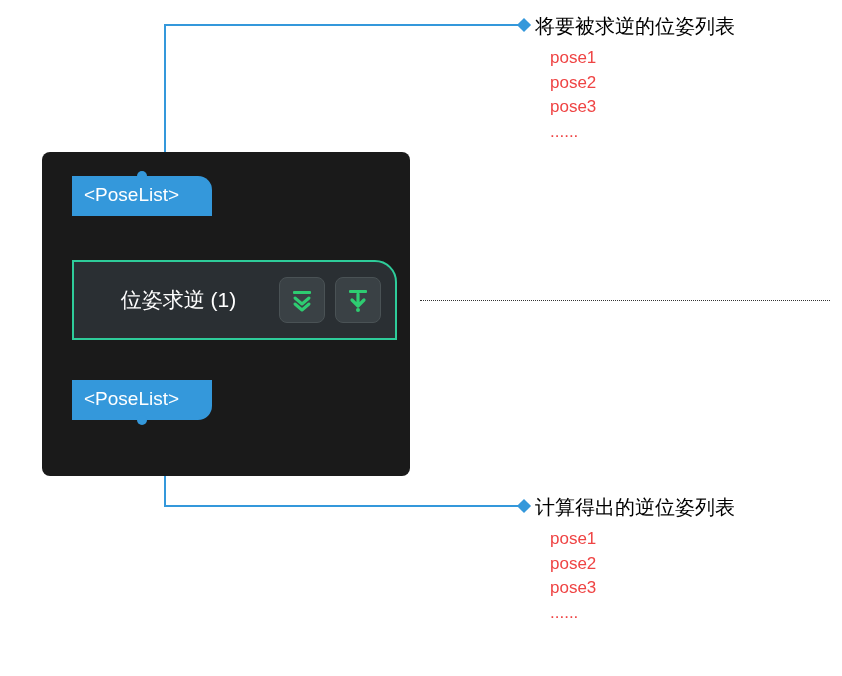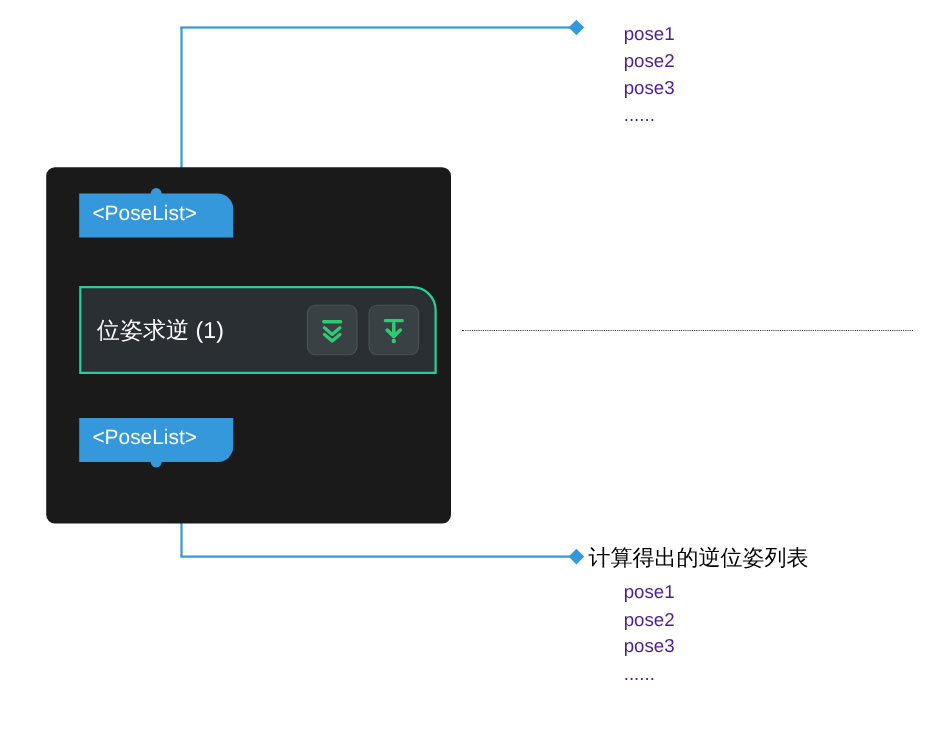--- a/index.html
+++ b/index.html
@@ -58,20 +58,21 @@
     top: 108px;
     width: 325px;
     height: 80px;
     border: 2px solid #2ecc9a;
     background: #2a2f33;
     border-top-right-radius: 22px;
     display: flex;
     align-items: center;
     padding: 0 14px;
     gap: 10px;
+    text-align: center;
   }
   .title-text {
     color: #ffffff;
     font-size: 21px;
     flex: 1;
   }
   .icon-btn {
     width: 46px;
     height: 46px;
     border-radius: 8px;
@@ -90,23 +91,23 @@
   }
   .annotation {
     position: absolute;
     font-size: 20px;
     color: #000;
   }
   .annot-top { left: 535px; top: 13px; }
   .annot-bottom { left: 535px; top: 494px; }
   .annot-list {
     margin-top: 6px;
-    margin-left: 32px;
+    margin-left: 15px;
     font-size: 17px;
-    color: #4c1d95;
+    color: #ef4444;
     line-height: 1.45;
   }
   .diamond {
     position: absolute;
     width: 10px;
     height: 10px;
     background: #3498db;
     transform: rotate(45deg);
   }
   .diamond-top { left: 519px; top: 20px; }
@@ -161,20 +162,21 @@
   <div class="port port-output">
     <span class="port-type">&lt;PoseList&gt;</span>
     <span class="pin pin-bottom"></span>
   </div>
 
 </div>
 
 <div class="dotted-sep"></div>
 
 <div class="annotation annot-top">
+  <div>将要被求逆的位姿列表</div>
   <div class="annot-list">
     <div>pose1</div>
     <div>pose2</div>
     <div>pose3</div>
     <div>......</div>
   </div>
 </div>
 
 <div class="annotation annot-bottom">
   <div>计算得出的逆位姿列表</div>

